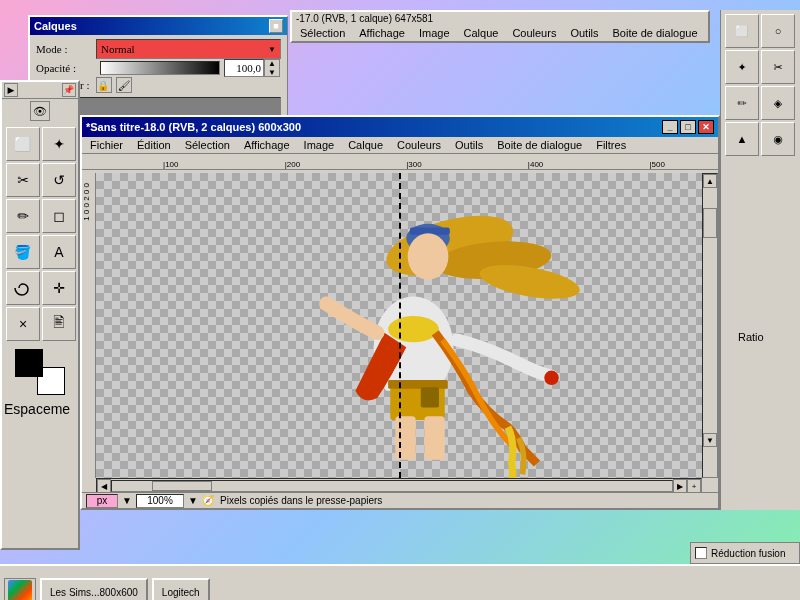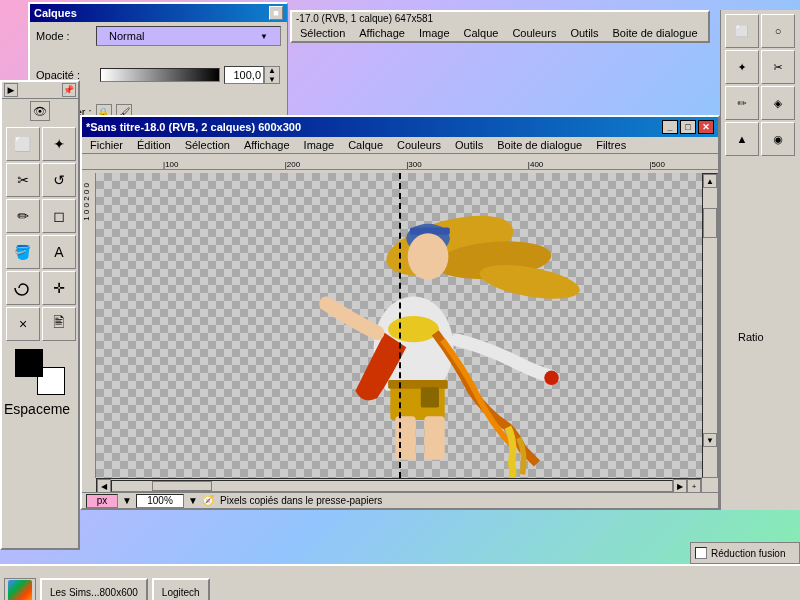--- a/index.html
+++ b/index.html
@@ -9,21 +9,21 @@
       overflow: hidden;
       background: linear-gradient(135deg, #f9a8d4 0%, #c4b5fd 30%, #93c5fd 60%, #86efac 100%);
       font-family: 'Tahoma', 'Arial', sans-serif;
       font-size: 11px;
       position: relative;
     }
 
     
     .layers-panel {
       position: absolute;
-      top: 2px;
+      top: 15px;
       left: 28px;
       width: 260px;
       background: #d4d0c8;
       border: 1px solid #808080;
       border-top: 2px solid #ffffff;
       border-left: 2px solid #ffffff;
     }
     .layers-titlebar {
       background: linear-gradient(to right, #000080, #1084d0);
       color: white;
@@ -46,21 +46,22 @@
       justify-content: center;
       cursor: pointer;
       font-size: 9px;
     }
     .layers-body {
       padding: 4px 6px;
     }
     .layers-row {
       display: flex;
       align-items: center;
-      margin-bottom: 20px;
+      margin-bottom: 0;
+      font-family: Liberation Serif, serif;
     }
     .layers-label {
       width: 60px;
       color: #000;
     }
     .layers-mode-select {
       flex: 1;
       height: 20px;
       background: white;
       border: 1px solid #808080;
@@ -472,21 +473,21 @@
 <div style="position:absolute;top:0;left:0;width:800px;height:600px;background:linear-gradient(135deg,#f9a8d4 0%,#c4b5fd 30%,#93c5fd 60%,#86efac 100%);"></div>
 
 <div class="layers-panel">
   <div class="layers-titlebar">
     <span>Calques</span>
     <div class="layers-titlebar-btn">■</div>
   </div>
   <div class="layers-body">
     <div class="layers-row">
       <span class="layers-label">Mode :</span>
-      <div class="layers-mode-select" style="flex:1;height:20px;background:#c4b5fd;border:1px solid #808080;border-top-color:#404040;border-left-color:#404040;display:flex;align-items:center;padding:0 12px;justify-content:space-between;">
+      <div class="layers-mode-select" style="flex:1;height:20px;background:#ef4444;border:1px solid #808080;border-top-color:#404040;border-left-color:#404040;display:flex;align-items:center;padding:0 4px;justify-content:space-between;">
         <span>Normal</span>
         <span style="font-size:8px;">▼</span>
       </div>
     </div>
     <div class="layers-row opacity-row">
       <span class="layers-label">Opacité :</span>
       <div class="opacity-slider"></div>
       <div class="opacity-val">100,0</div>
       <div style="width:16px;height:18px;background:#d4d0c8;border:1px solid #808080;display:flex;align-items:center;justify-content:center;font-size:8px;cursor:pointer;">▲<br>▼</div>
     </div>

